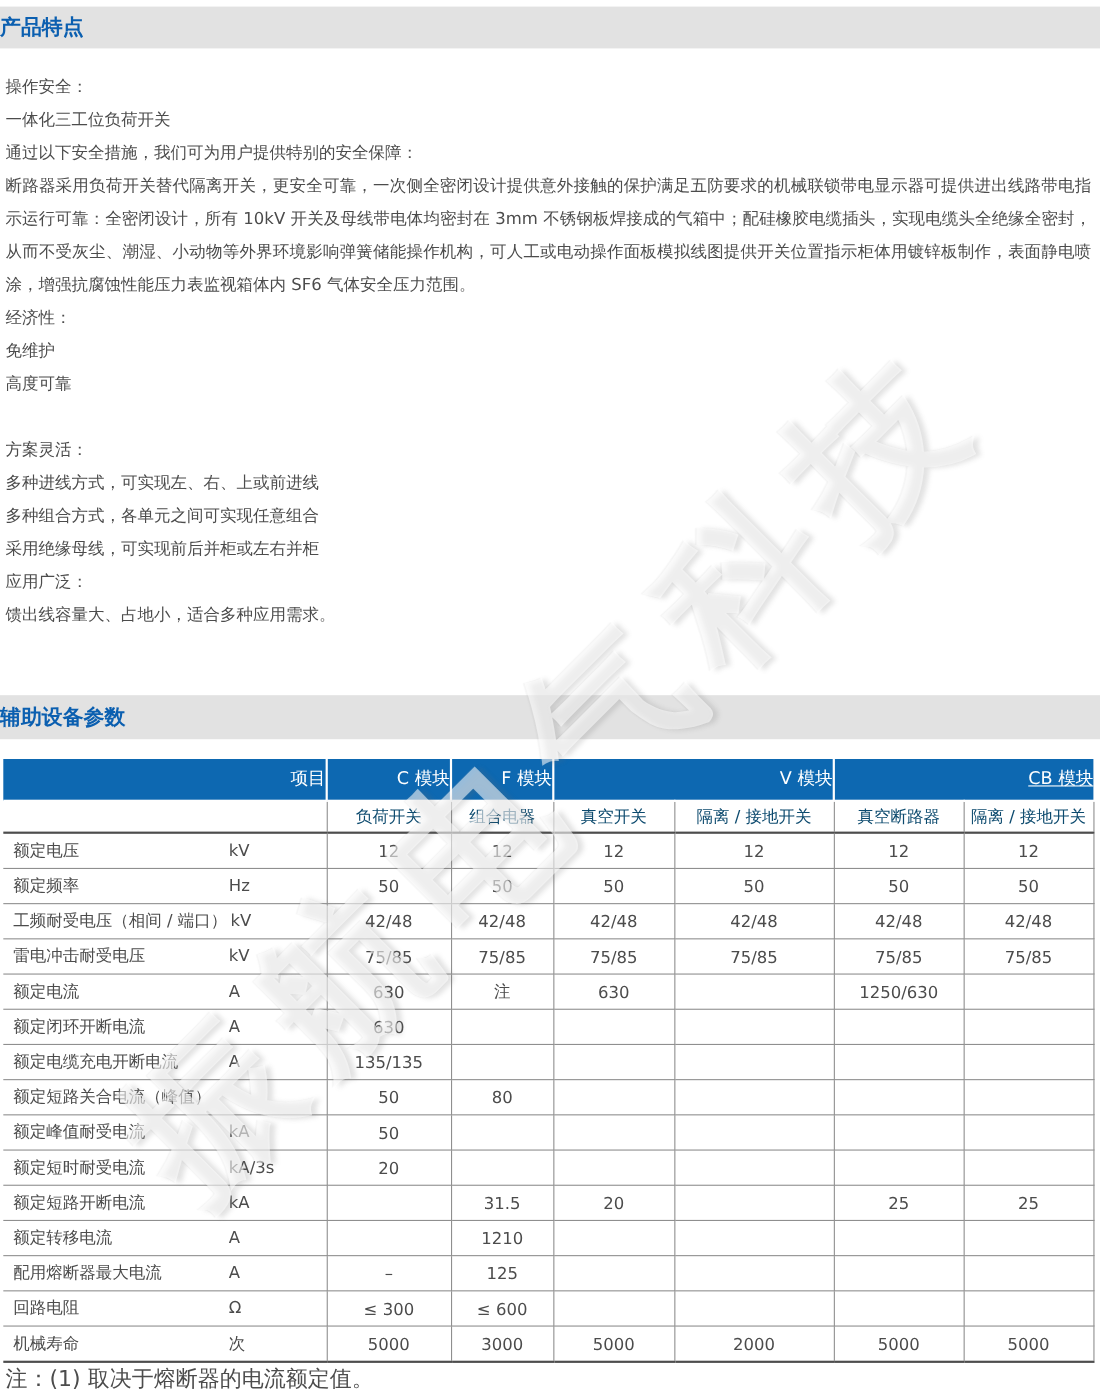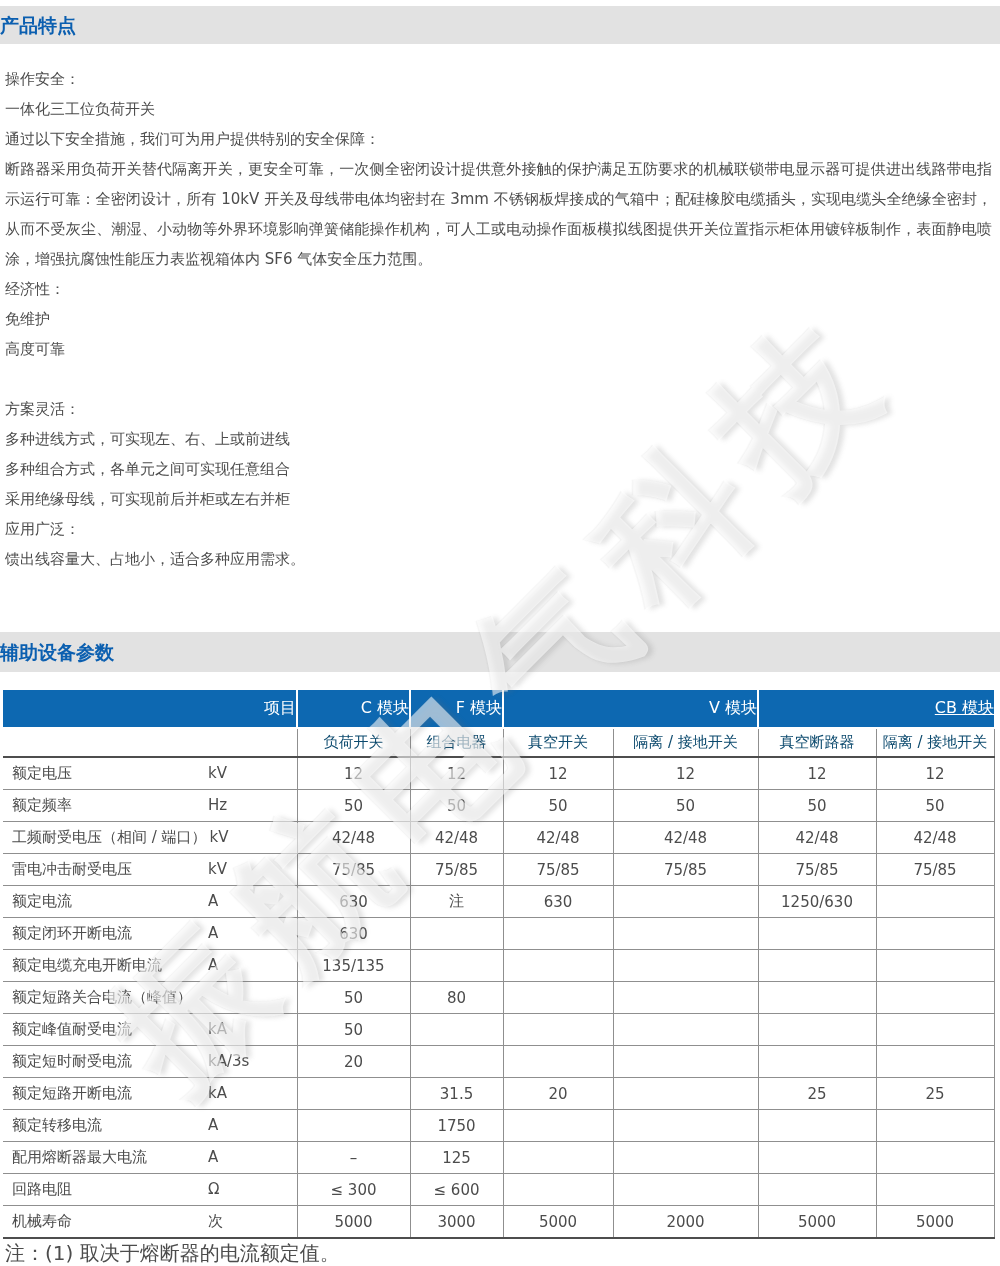--- a/index.html
+++ b/index.html
@@ -255,21 +255,21 @@
           <td></td>
           <td>31.5</td>
           <td>20</td>
           <td></td>
           <td>25</td>
           <td>25</td>
         </tr>
         <tr>
           <td><span>额定转移电流</span><span class="unit">A</span></td>
           <td></td>
-          <td>1750</td>
+          <td>1210</td>
           <td></td>
           <td></td>
           <td></td>
           <td></td>
         </tr>
         <tr>
           <td><span>配用熔断器最大电流</span><span class="unit">A</span></td>
           <td>–</td>
           <td>125</td>
           <td></td>

